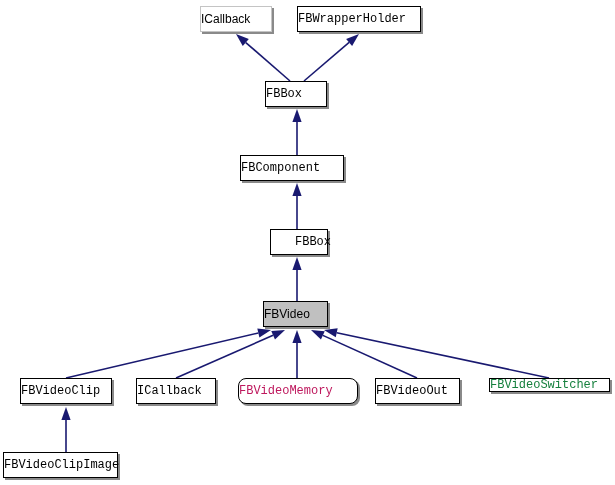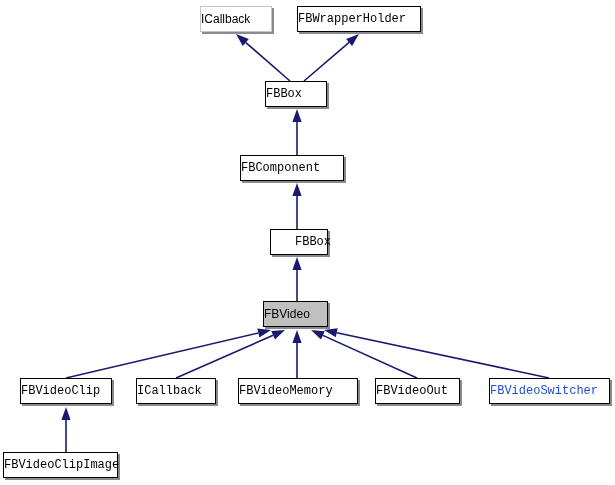--- a/index.html
+++ b/index.html
@@ -93,25 +93,25 @@
     </div>
     <div class="node current" style="left: 263px; top: 301px; width: 65px; height: 26px; color: rgb(0, 0, 0); background: rgb(192, 192, 192);">
       <span>FBVideo</span>
     </div>
     <div class="node link" style="left: 20px; top: 378px; width: 92px; height: 26px; color: rgb(0, 0, 0);">
       <span>FBVideoClip</span>
     </div>
     <div class="node link" style="left: 136px; top: 378px; width: 80px; height: 26px; color: rgb(0, 0, 0);">
       <span>ICallback</span>
     </div>
-    <div class="node link" style="left: 238px; top: 378px; width: 120px; height: 26px; color: #000000;">
+    <div class="node link" style="left: 238px; top: 378px; width: 120px; height: 26px; color: #be185d; border-radius: 8px;">
       <span>FBVideoMemory</span>
     </div>
     <div class="node link" style="left: 375px; top: 378px; width: 85px; height: 26px; color: rgb(0, 0, 0);">
       <span>FBVideoOut</span>
     </div>
-    <div class="node link" style="left: 489px; top: 378px; width: 121px; height: 26px; color: #1d4ed8;">
+    <div class="node link" style="left: 489px; top: 378px; width: 121px; height: 14px; color: #15803d;">
       <span>FBVideoSwitcher</span>
     </div>
     <div class="node link" style="left: 3px; top: 452px; width: 115px; height: 26px; color: rgb(0, 0, 0);">
       <span>FBVideoClipImage</span>
     </div>
   </div>
 
 </body></html>

